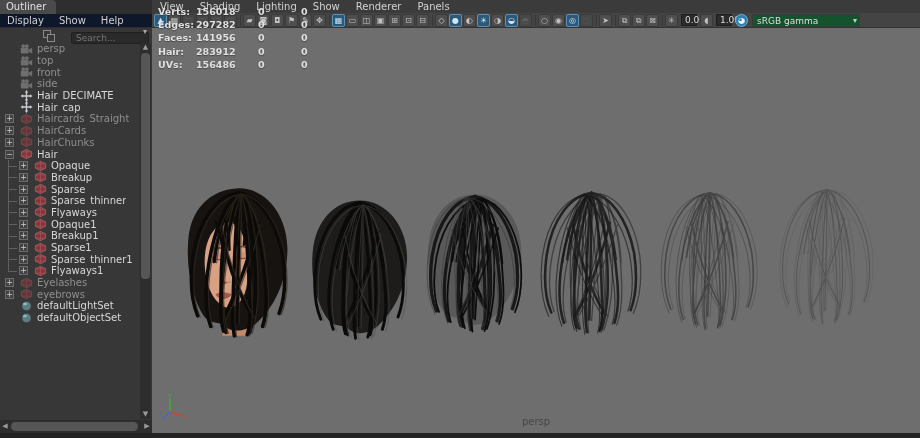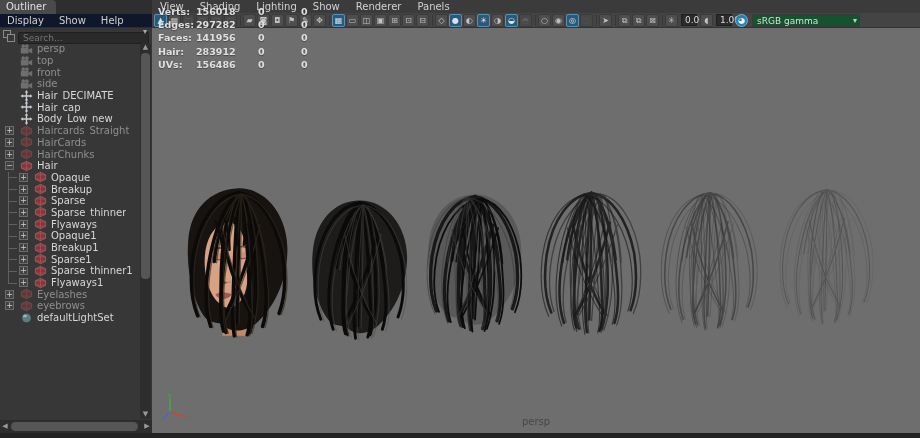--- a/index.html
+++ b/index.html
@@ -9,21 +9,21 @@
 
   
   .outliner { position:absolute; left:0; top:0; width:152px; height:433px;
     background:#373737; }
   .ol-titlebar { height:14px; background:#2e2e2e; display:flex; }
   .ol-tab { background:#4a4a4a; color:#e2e2e2; font-size:10px; padding:1px 10px 1px 6px;
     border-top-right-radius:4px;text-align:center; }
   .ol-menubar { height:14px; display:flex; align-items:center; gap:15px;
     padding-left:7px; background:#0f172a; border-bottom:1px solid #2c2c2c; }
   .ol-menubar .menu { color:#cfcfcf; font-size:10px; cursor:default; }
-  .ol-searchrow { height:15px; display:flex; align-items:center; padding:1px 3px; gap:3px; }
+  .ol-searchrow { height:15px; display:flex; align-items:center; padding:1px 3px; gap:16px;margin-left:40px; }
   .filter-ic { position:relative; width:12px; height:11px; flex:none; }
   .filter-ic::before, .filter-ic::after { content:""; position:absolute;
     width:6px; height:6px; border:1px solid #8b8b8b; }
   .filter-ic::before { left:0; top:0; }
   .filter-ic::after { left:4px; top:4px; background:#373737; }
   .search-wrap { flex:1; position:relative; }
   .search-input { width:100%; height:12px; background:#2a2a2a; border:1px solid #1f1f1f;
     border-radius:2px; color:#9a9a9a; font-size:9px; padding:0 14px 0 4px; outline:none;
     font-family:"DejaVu Sans",sans-serif; }
   .search-arrow { position:absolute; right:2px; top:0; color:#aaa; font-size:8px; line-height:12px; }
@@ -181,27 +181,20 @@
           </svg>
           <span class="lbl">Hair_DECIMATE</span>
         </div>
         <div class="row">
           <span class="expsp"></span>
           <svg class="ti">
             <use href="#ic-transform"></use>
           </svg>
           <span class="lbl">Hair_cap</span>
         </div>
-        <div class="row">
-          <span class="expsp"></span>
-          <svg class="ti">
-            <use href="#ic-transform"></use>
-          </svg>
-          <span class="lbl">Body_Low_new</span>
-        </div>
         <div class="row dim">
           <span class="exp">+</span>
           <svg class="ti">
             <use href="#ic-mesh"></use>
           </svg>
           <span class="lbl">Haircards_Straight</span>
         </div>
         <div class="row dim">
           <span class="exp">+</span>
           <svg class="ti">
@@ -316,20 +309,27 @@
             <use href="#ic-mesh"></use>
           </svg>
           <span class="lbl">eyebrows</span>
         </div>
         <div class="row">
           <span class="expsp"></span>
           <svg class="ti">
             <use href="#ic-set"></use>
           </svg>
           <span class="lbl">defaultLightSet</span>
+        </div>
+        <div class="row">
+          <span class="expsp"></span>
+          <svg class="ti">
+            <use href="#ic-set"></use>
+          </svg>
+          <span class="lbl">defaultObjectSet</span>
         </div>
       </div>
     <div class="vscroll">
       <div class="arr up">▲</div>
       <div class="vthumb"></div>
       <div class="arr down">▼</div>
     </div>
     <div class="hscroll">
       <div class="arr left">◀</div>
       <div class="hthumb"></div>

